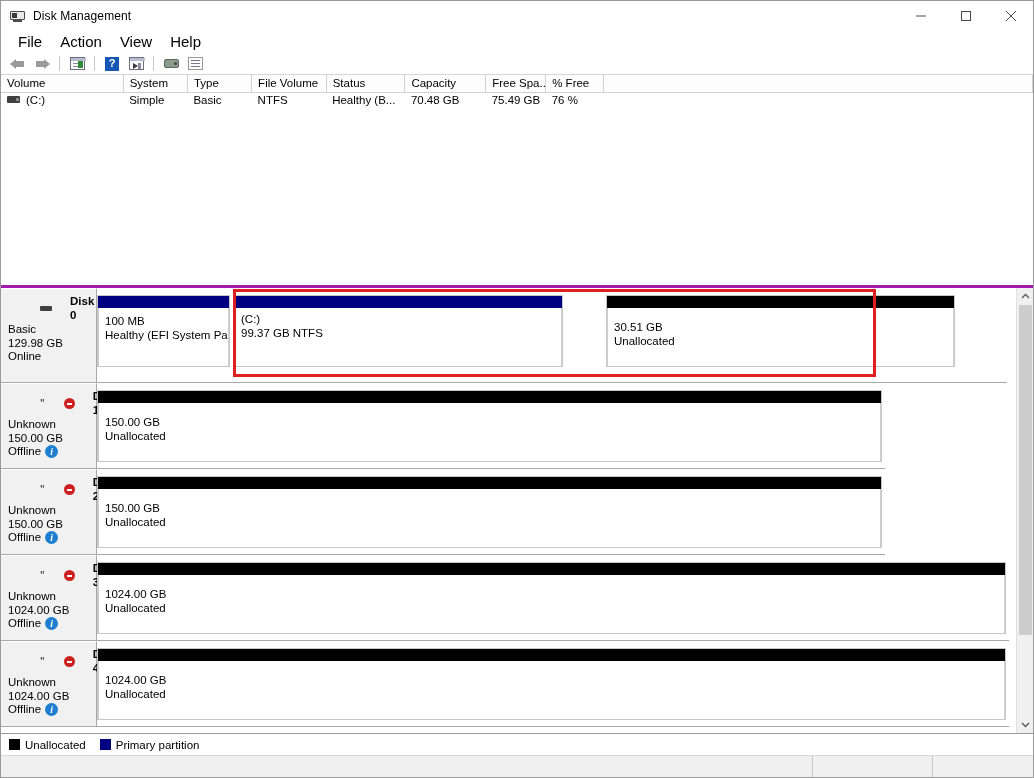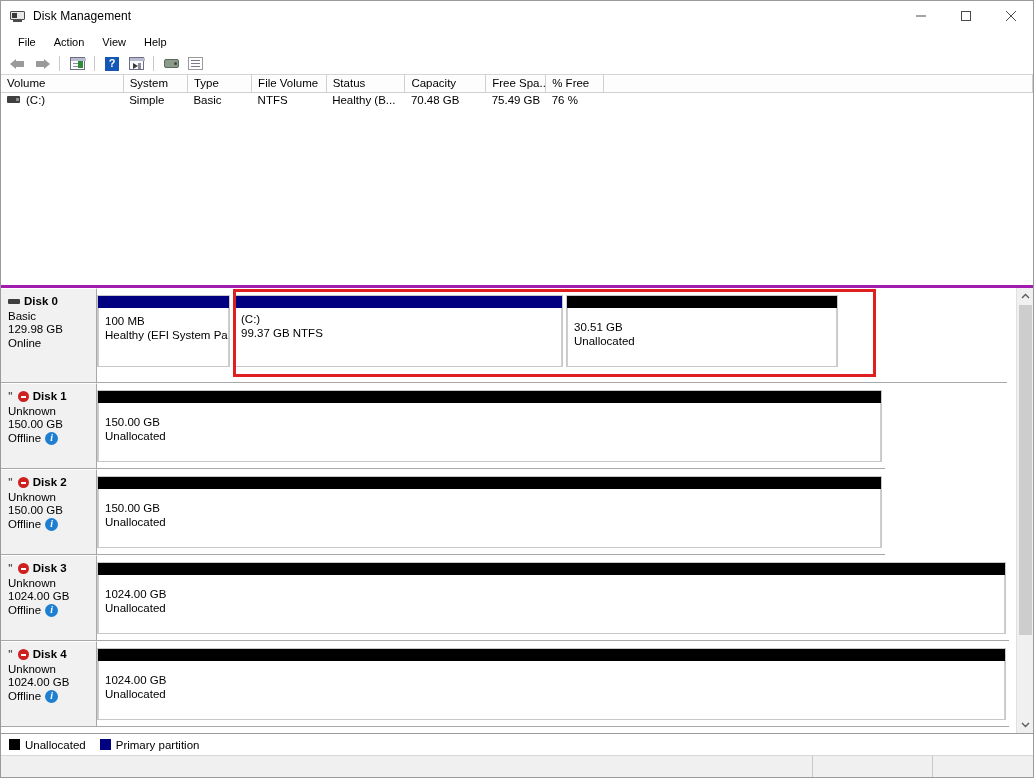--- a/index.html
+++ b/index.html
@@ -85,21 +85,21 @@
     height: 22px;
     min-height: 22px;
     display: flex;
     align-items: center;
     padding-left: 8px;
     background: #ffffff;
     border-bottom: 1px solid #ffffff;
   }
   .menu-item {
     padding: 2px 9px;
-    font-size: 11px;
+    font-size: 15px;
     color: #000;
     line-height: 16px;
   }
 
   
   .toolbar {
     height: 22px;
     min-height: 22px;
     display: flex;
     align-items: center;
@@ -313,22 +313,23 @@
     border-bottom: 1px solid #a8a8a8;
     border-top: 1px solid #ffffff;
     padding: 6px 0 4px 7px;
     font-size: 11.5px;
     line-height: 13.5px;
   }
   .disk-info .dtitle {
     font-weight: bold;
     display: flex;
     align-items: center;
-    gap: 4px;
+    gap: 18px;
     margin-bottom: 1px;
+    margin-left: 32px;
   }
   .disk-ico-sm {
     width: 12px; height: 5px;
     background: #3f3f3f;
     border-radius: 1px;
     flex: 0 0 auto;
   }
   .offline-ico {
     display: inline-flex;
     align-items: center;
@@ -636,21 +637,21 @@
               <div class="ptext" style="padding-top:0;">Healthy (EFI System Partiti</div>
             </div>
           </div>
           <div class="partition" style="width:330px;">
             <div class="band primary"></div>
             <div class="inner">
               <div class="ptext lbl-bold" style="padding-top:4px;">(C:)</div>
               <div class="ptext" style="padding-top:0;">99.37 GB NTFS</div>
             </div>
           </div>
-          <div class="partition" style="width:272px;">
+          <div class="partition" style="width:349px;margin-left:40px;">
             <div class="band unalloc"></div>
             <div class="inner">
               <div class="ptext" style="padding-top:12px;">30.51 GB</div>
               <div class="ptext" style="padding-top:0;">Unallocated</div>
             </div>
           </div>
 
           <div class="redbox" style="left:136px; top:0px; width:643px; height:88px;"></div>
         </div>
       </div>

